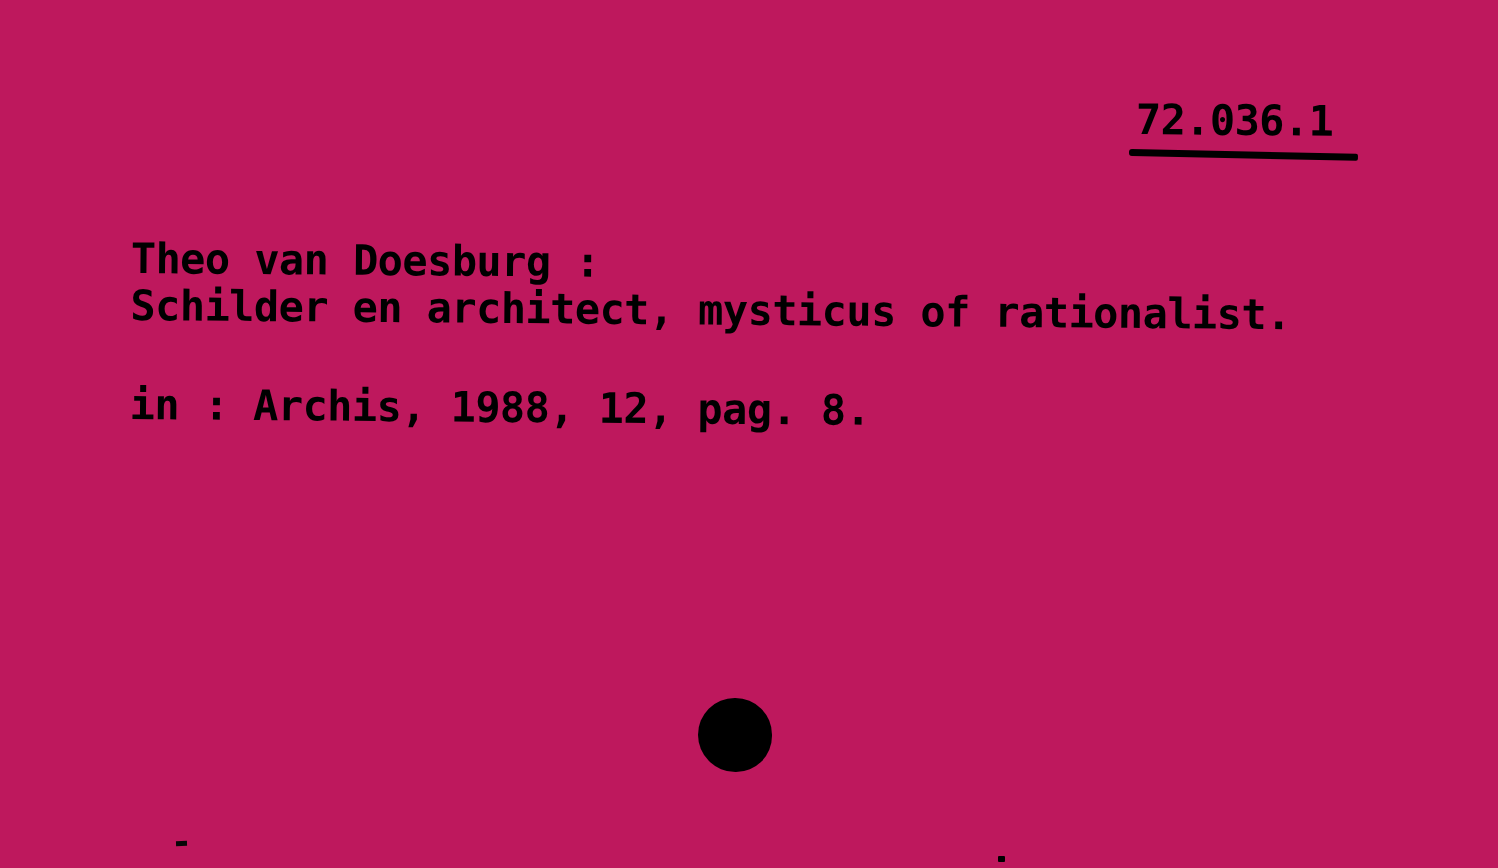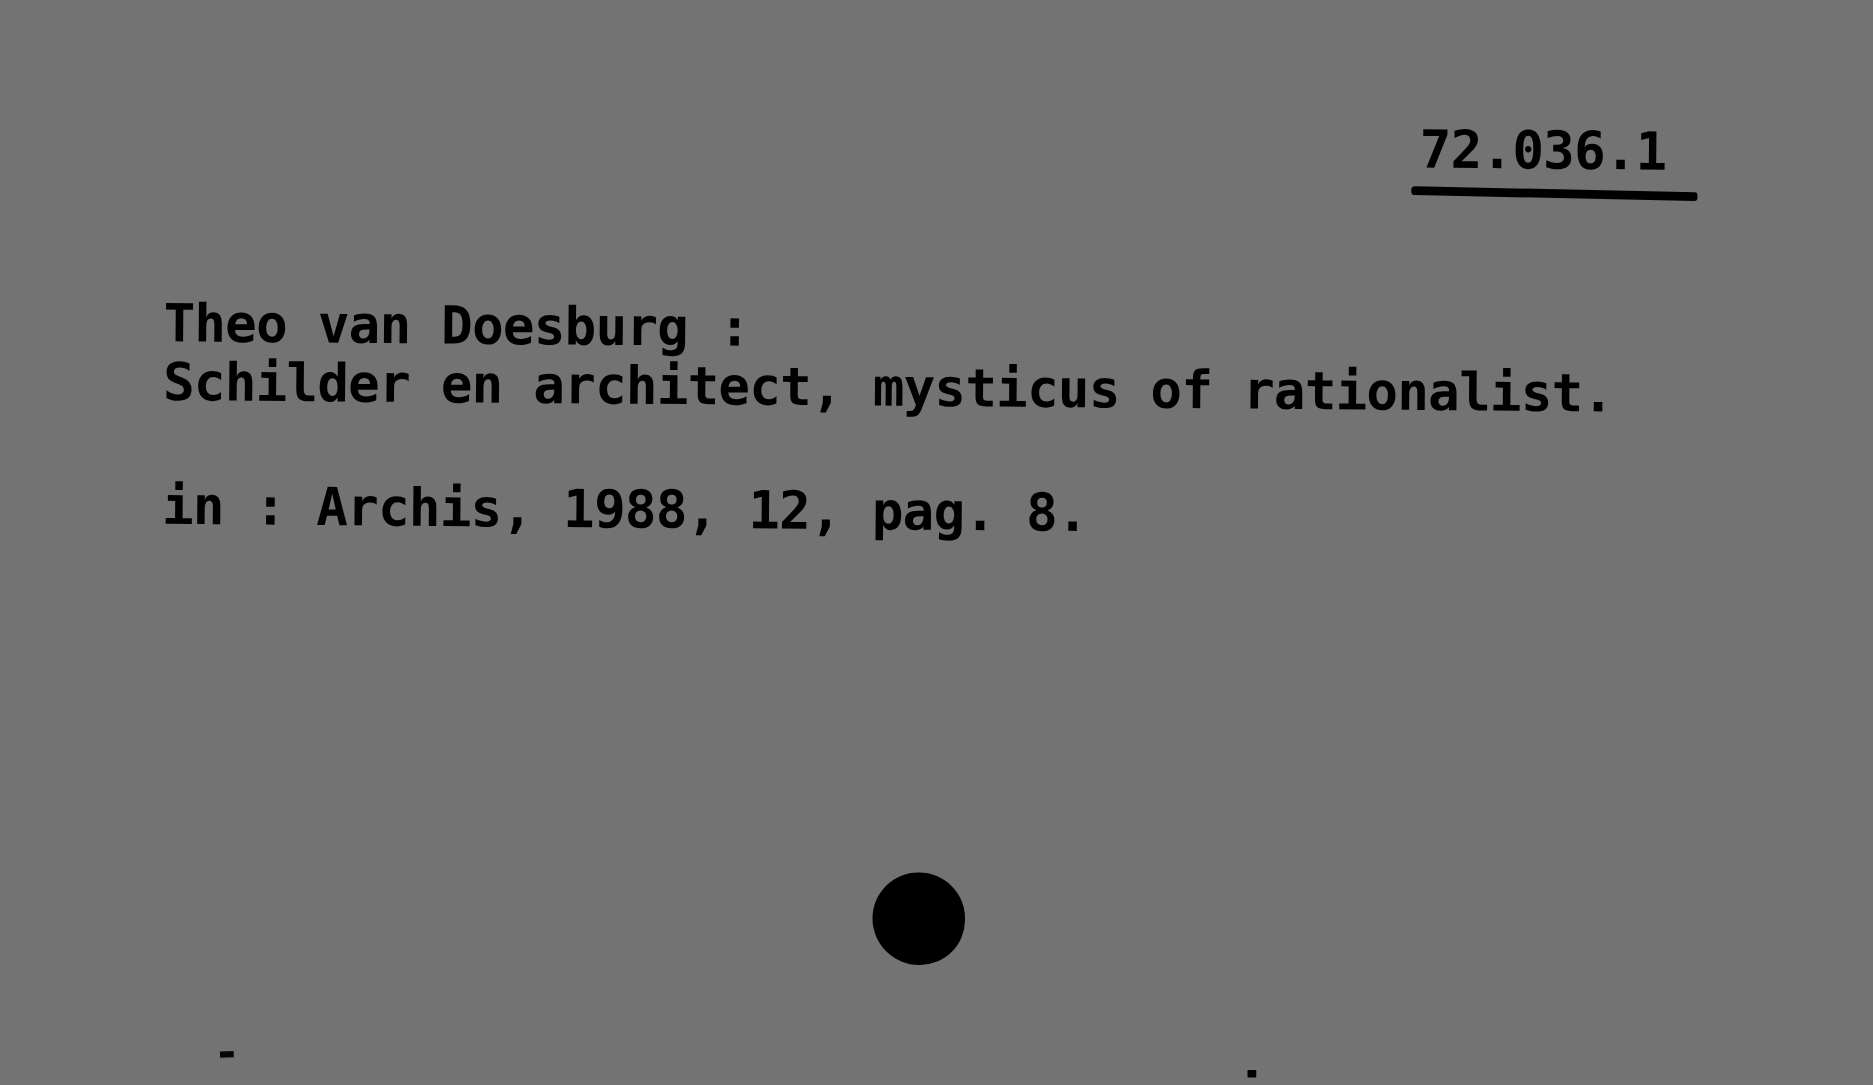--- a/index.html
+++ b/index.html
@@ -10,21 +10,21 @@
     width: 1498px;
     height: 868px;
     background: #ffffff;
     position: relative;
     overflow: hidden;
     font-family: "DejaVu Sans Mono", monospace;
   }
   .card {
     position: absolute;
     inset: 0;
-    background: #737373;
+    background: #be185d;
   }
   .typed {
     color: #000000;
     font-family: "DejaVu Sans Mono", monospace;
     font-weight: bold;
     font-size: 42px;
     letter-spacing: -0.6px;
     line-height: 1;
     white-space: pre;
   }

